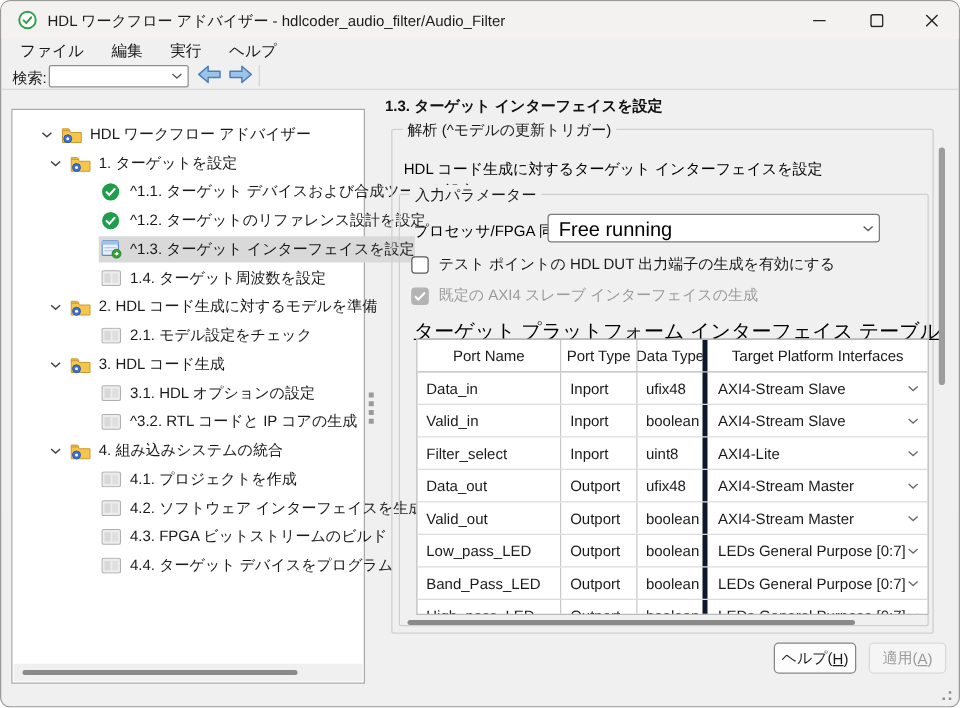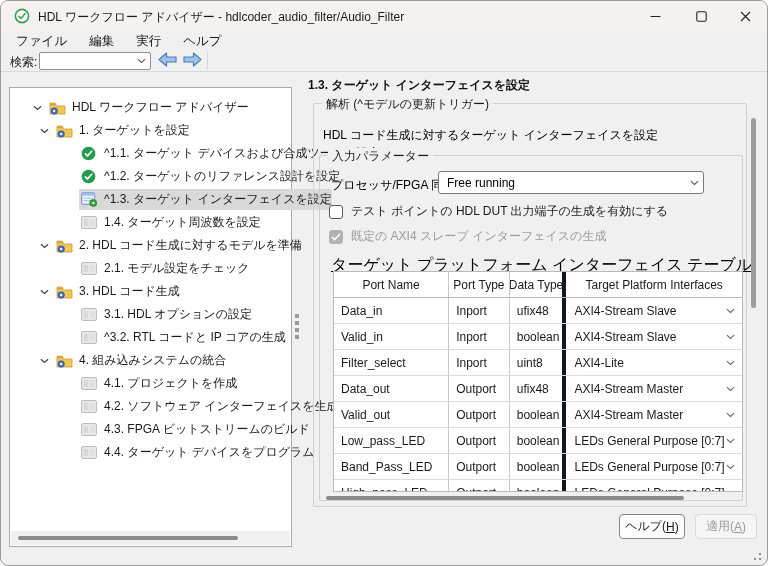--- a/index.html
+++ b/index.html
@@ -53,21 +53,21 @@
 
   
   #panel-title { position:absolute; left:307px; top:76px; font-size:12px; font-weight:bold; color:#111; }
   .groupbox { position:absolute; border:1px solid #cfcfcf; border-radius:2px; }
   #analysis-box { left:312px; top:102px; width:434px; height:404px; }
   #input-box { left:318px; top:154px; width:424px; height:346px; }
   .group-label { position:absolute; top:-8px; left:8px; background:#f0f0f0; padding:0 4px; font-size:12px; color:#1a1a1a; white-space:nowrap; }
   #desc-text { position:absolute; left:322px; top:126px; font-size:12px; }
   #sync-label { position:absolute; left:330px; top:176px; font-size:12px; }
   #sync-combo { position:absolute; left:437px; top:170px; width:266px; height:23px; background:#fff; border:1px solid #7a7a7a; border-radius:3px; }
-  #sync-value { position:absolute; left:8px; top:4px; font-size:12px; }
+  #sync-value { position:absolute; left:8px; top:4px; font-size:16px; }
 
   .checkrow { position:absolute; display:flex; align-items:center; }
   #cb-testpoint-row { left:328px; top:202px; }
   #cb-axi4-row { left:328px; top:227px; }
   .checkbox { width:14px; height:14px; border:1px solid #5a5a5a; border-radius:3px; background:#fff; margin-right:8px; display:flex; align-items:center; justify-content:center; }
   .checkbox.checked-disabled { background:#b3b3b3; border-color:#b3b3b3; }
   .cb-label { font-size:12px; color:#1a1a1a; white-space:nowrap; }
   .cb-label.disabled { color:#9b9b9b; }
 
   #table-label { position:absolute; left:330px; top:254px; font-size:16px;text-decoration:underline; }

